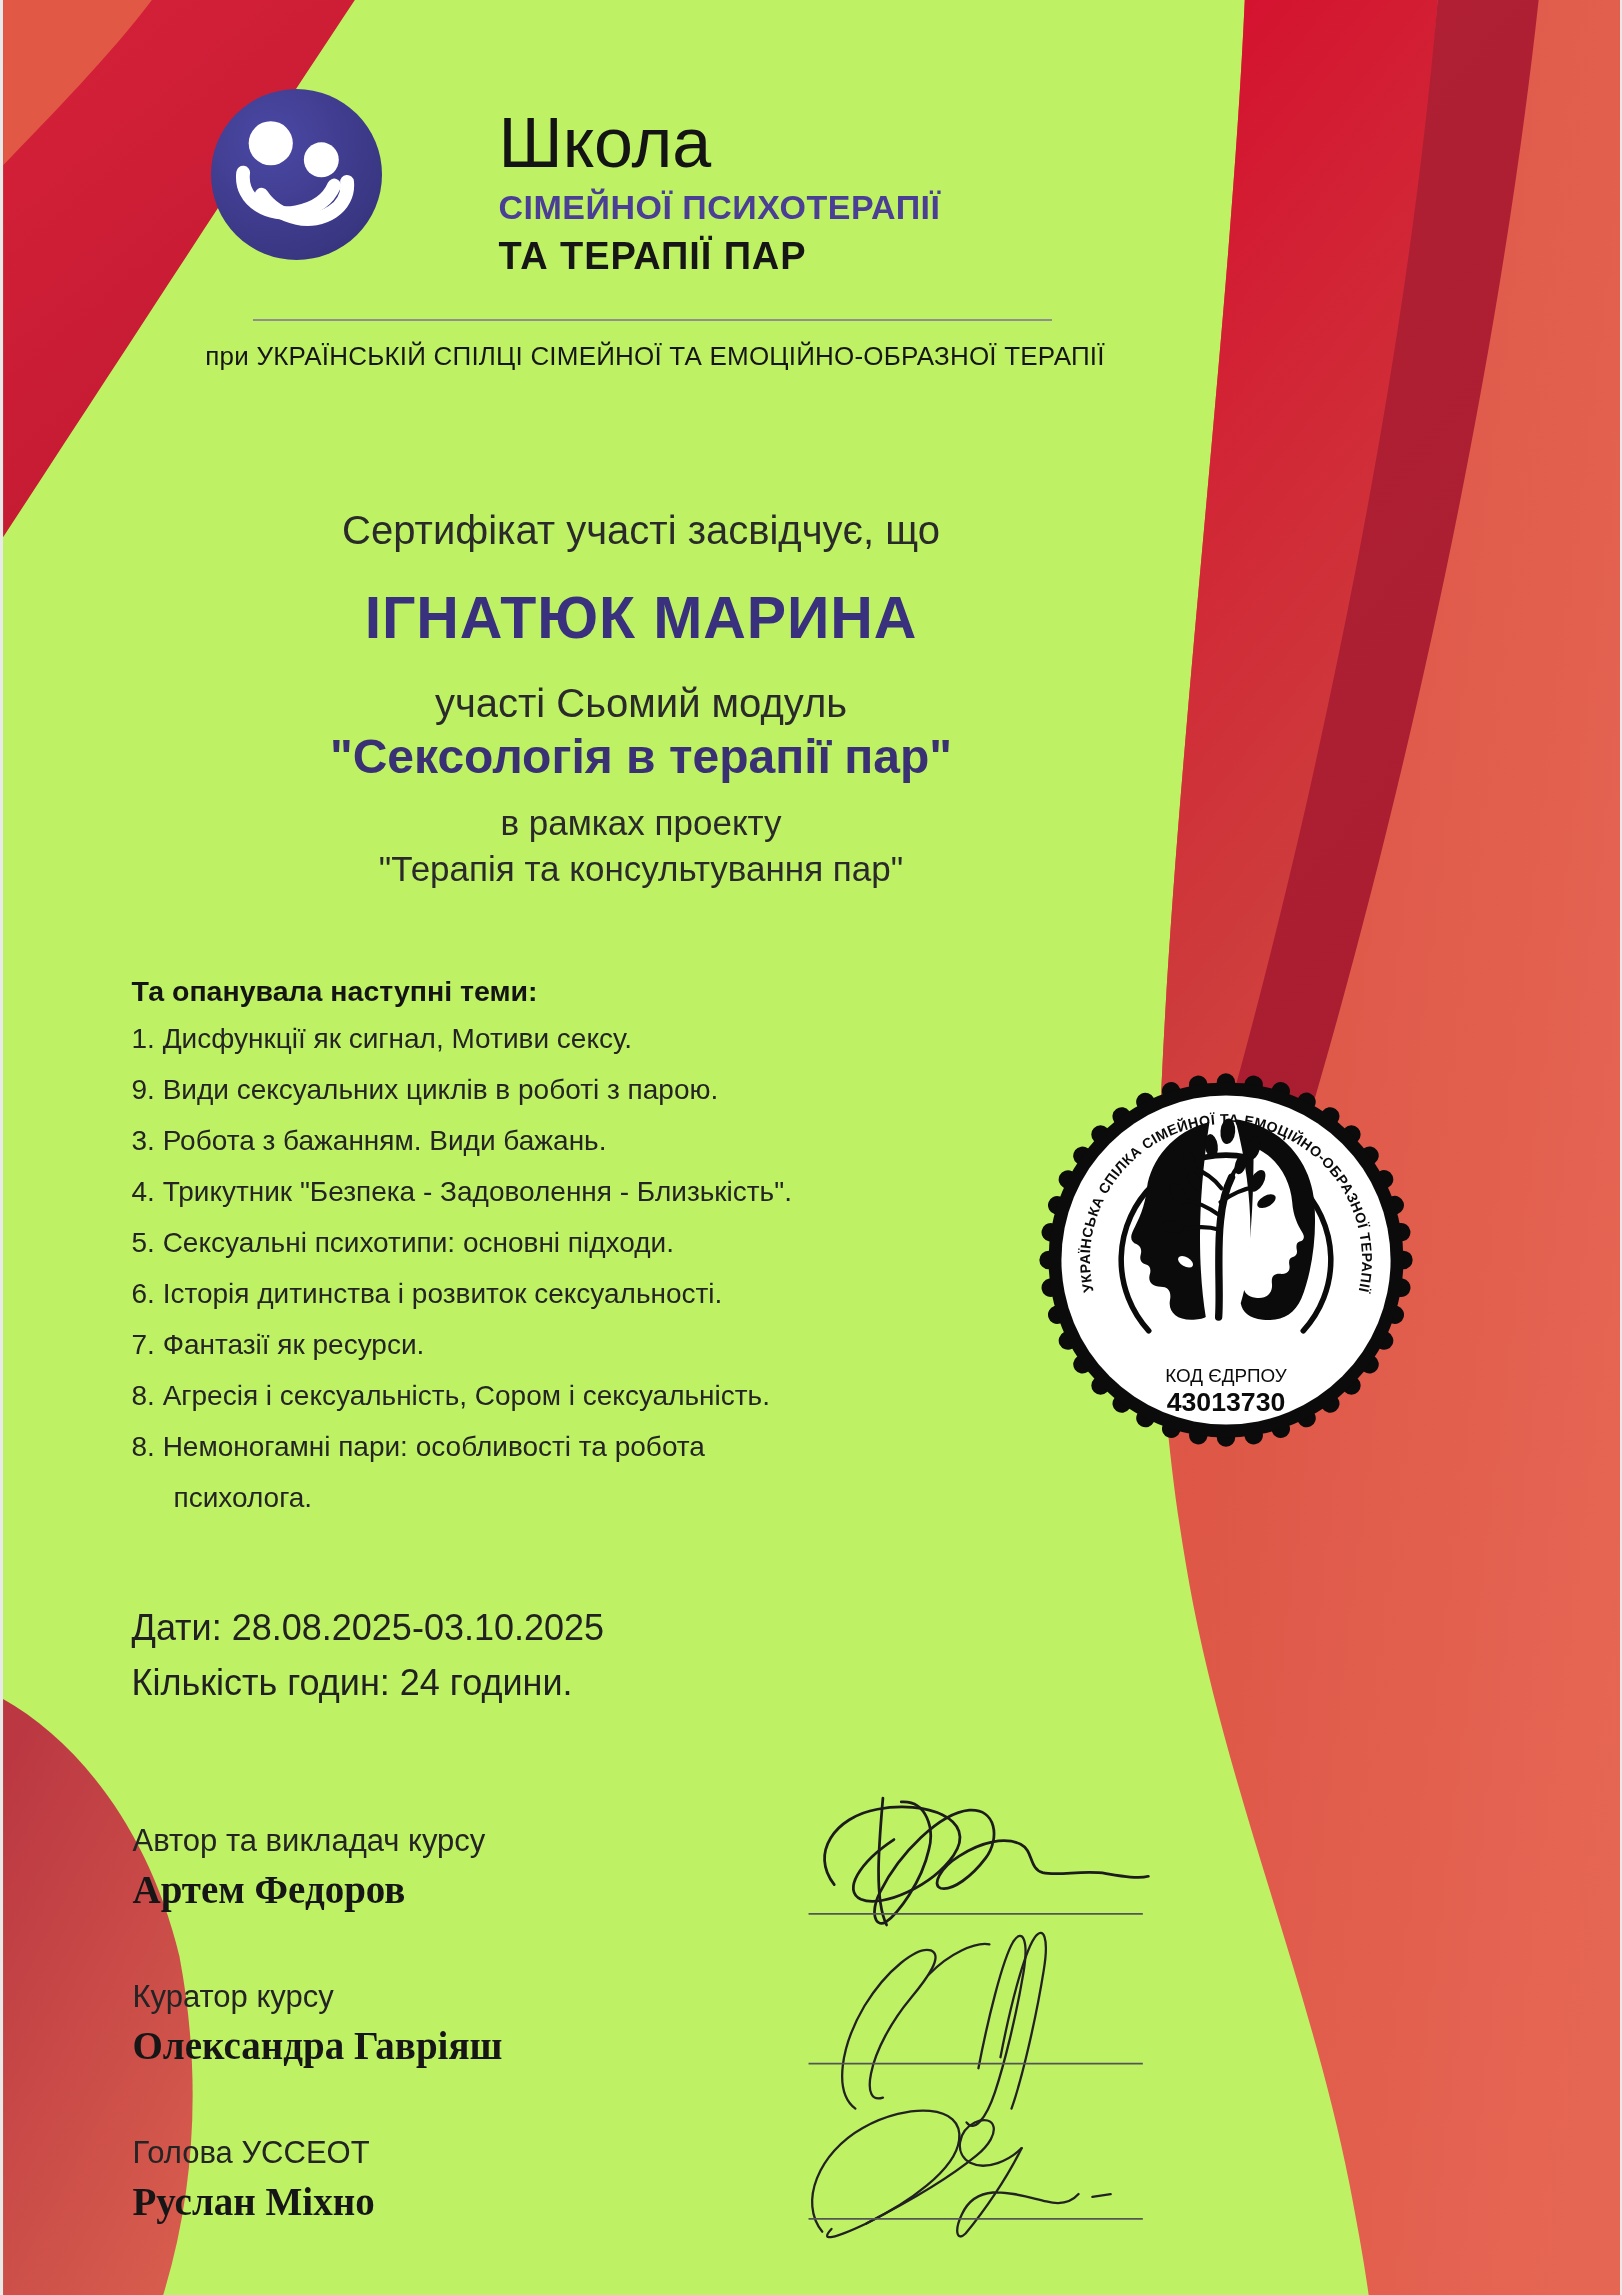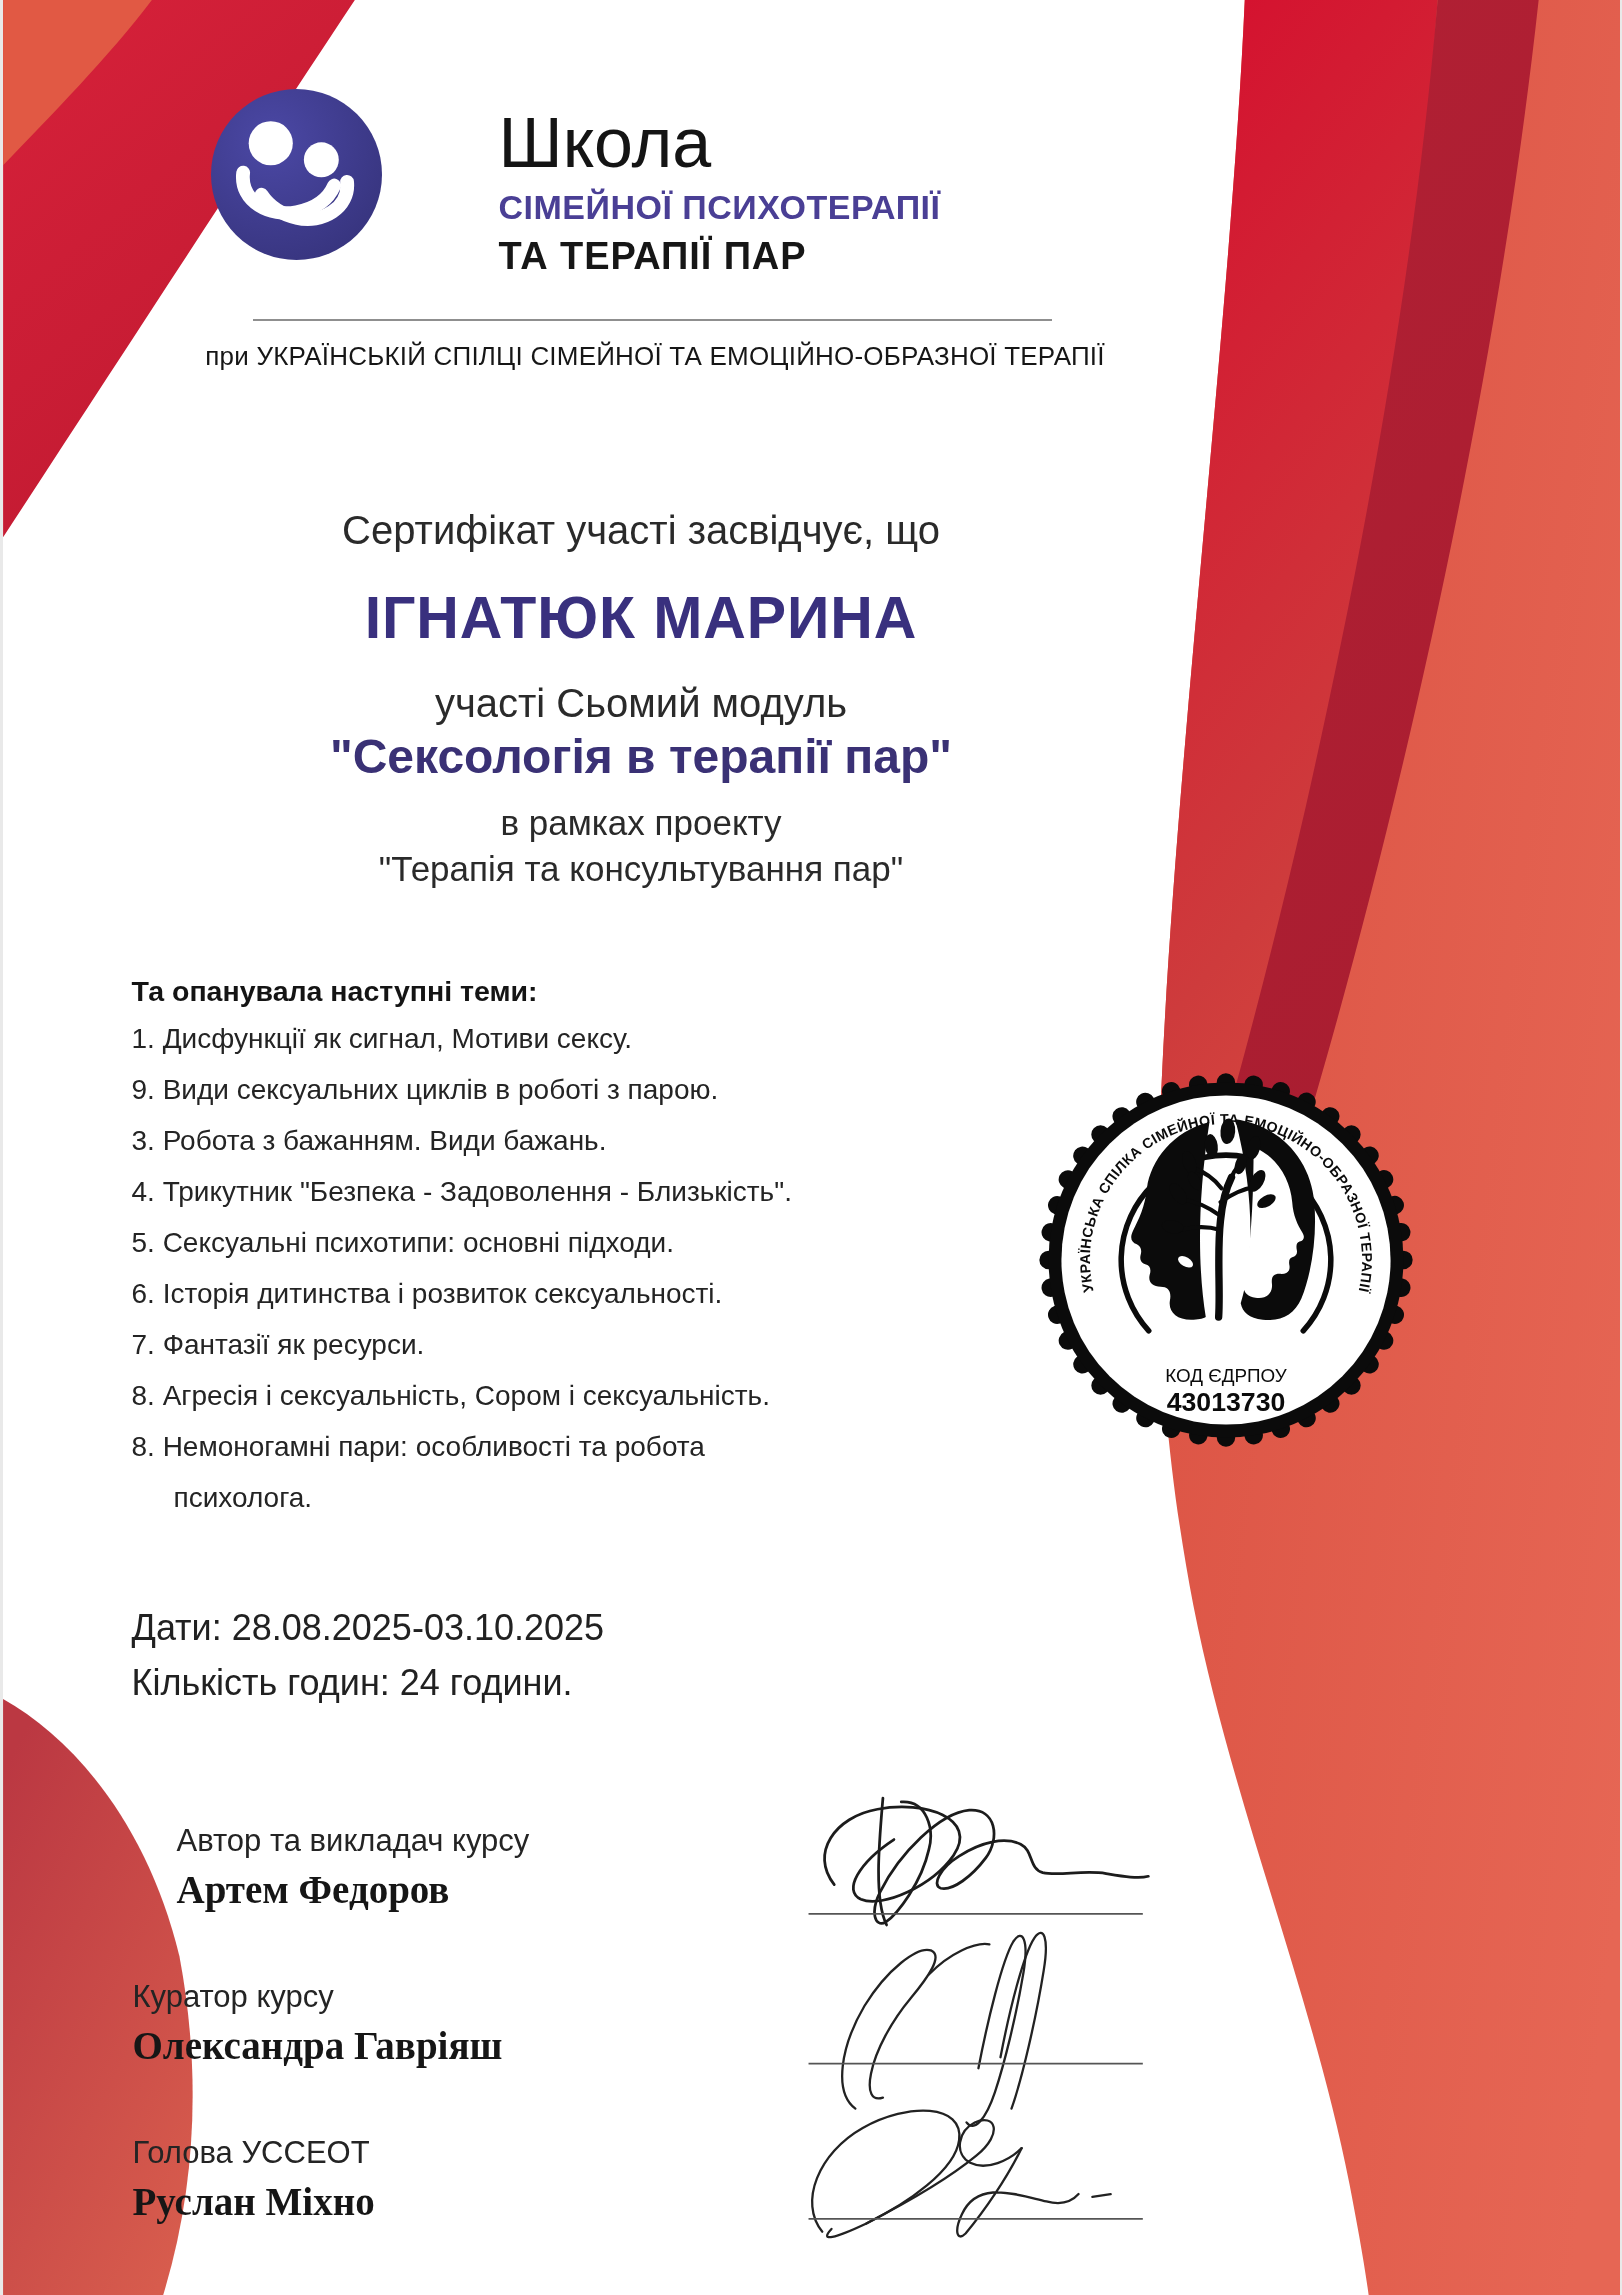--- a/index.html
+++ b/index.html
@@ -1,17 +1,17 @@
 <!DOCTYPE html>
 <html style="font-size:14.7px"><head>
 <meta charset="utf-8">
 <style>
   html,body{margin:0;padding:0;background:#e9e9e9;}
   .page{
-    position:relative;width:1617px;height:2296px;background:#ffffff;
+    position:relative;width:1617px;height:2296px;background:#bef264;
     overflow:hidden;font-family:"Liberation Sans","DejaVu Sans",sans-serif;
     color:#1f1f1f;margin:0 auto;
   }
   .abs{position:absolute;}
   svg{display:block;}
   
   .brand-title{font-size:70px;font-weight:400;color:#141414;line-height:1;}
   .brand-sub1{font-size:34px;font-weight:700;color:#4A3F95;letter-spacing:0.5px;margin-top:10px;}
   .brand-sub2{font-size:38px;font-weight:800;color:#161616;letter-spacing:0.9px;margin-top:8.3px;}
   .divider{position:absolute;left:250px;top:319px;width:799px;height:1.8px;background:#8f8f8f;}
@@ -29,21 +29,21 @@
   .topics-heading{position:absolute;left:129px;top:975px;font-size:28.5px;font-weight:700;color:#141414;}
   .topics-list{position:absolute;left:129px;top:1013px;width:909px;font-size:28px;color:#242424;}
   .topic-item{line-height:51px;padding-left:42px;text-indent:-42px;white-space:pre-wrap;}
   
   .dates-block{position:absolute;left:129px;top:1600px;font-size:36px;color:#212121;}
   .dates-block div{line-height:55px;}
   
   .signer{position:absolute;left:130px;}
   .signer .role{font-size:31px;color:#242424;line-height:40px;}
   .signer .name{font-size:39px;font-weight:700;color:#161616;line-height:50px;margin-top:3.7px;font-family:Liberation Serif, serif;}
-  .s1{top:1821px;margin-left:44px;}.s2{top:1977px;}.s3{top:2133px;}
+  .s1{top:1821px;}.s2{top:1977px;}.s3{top:2133px;}
 </style>
 </head>
 <body>
 
 <div class="page">
 
   <svg class="abs" style="left:0;top:0" width="1623" height="2296" viewBox="0 0 1767 2500">
     <defs>
       <linearGradient id="gTL" x1="0" y1="0" x2="0.55" y2="1">
         <stop offset="0" stop-color="#D7213A"></stop>

